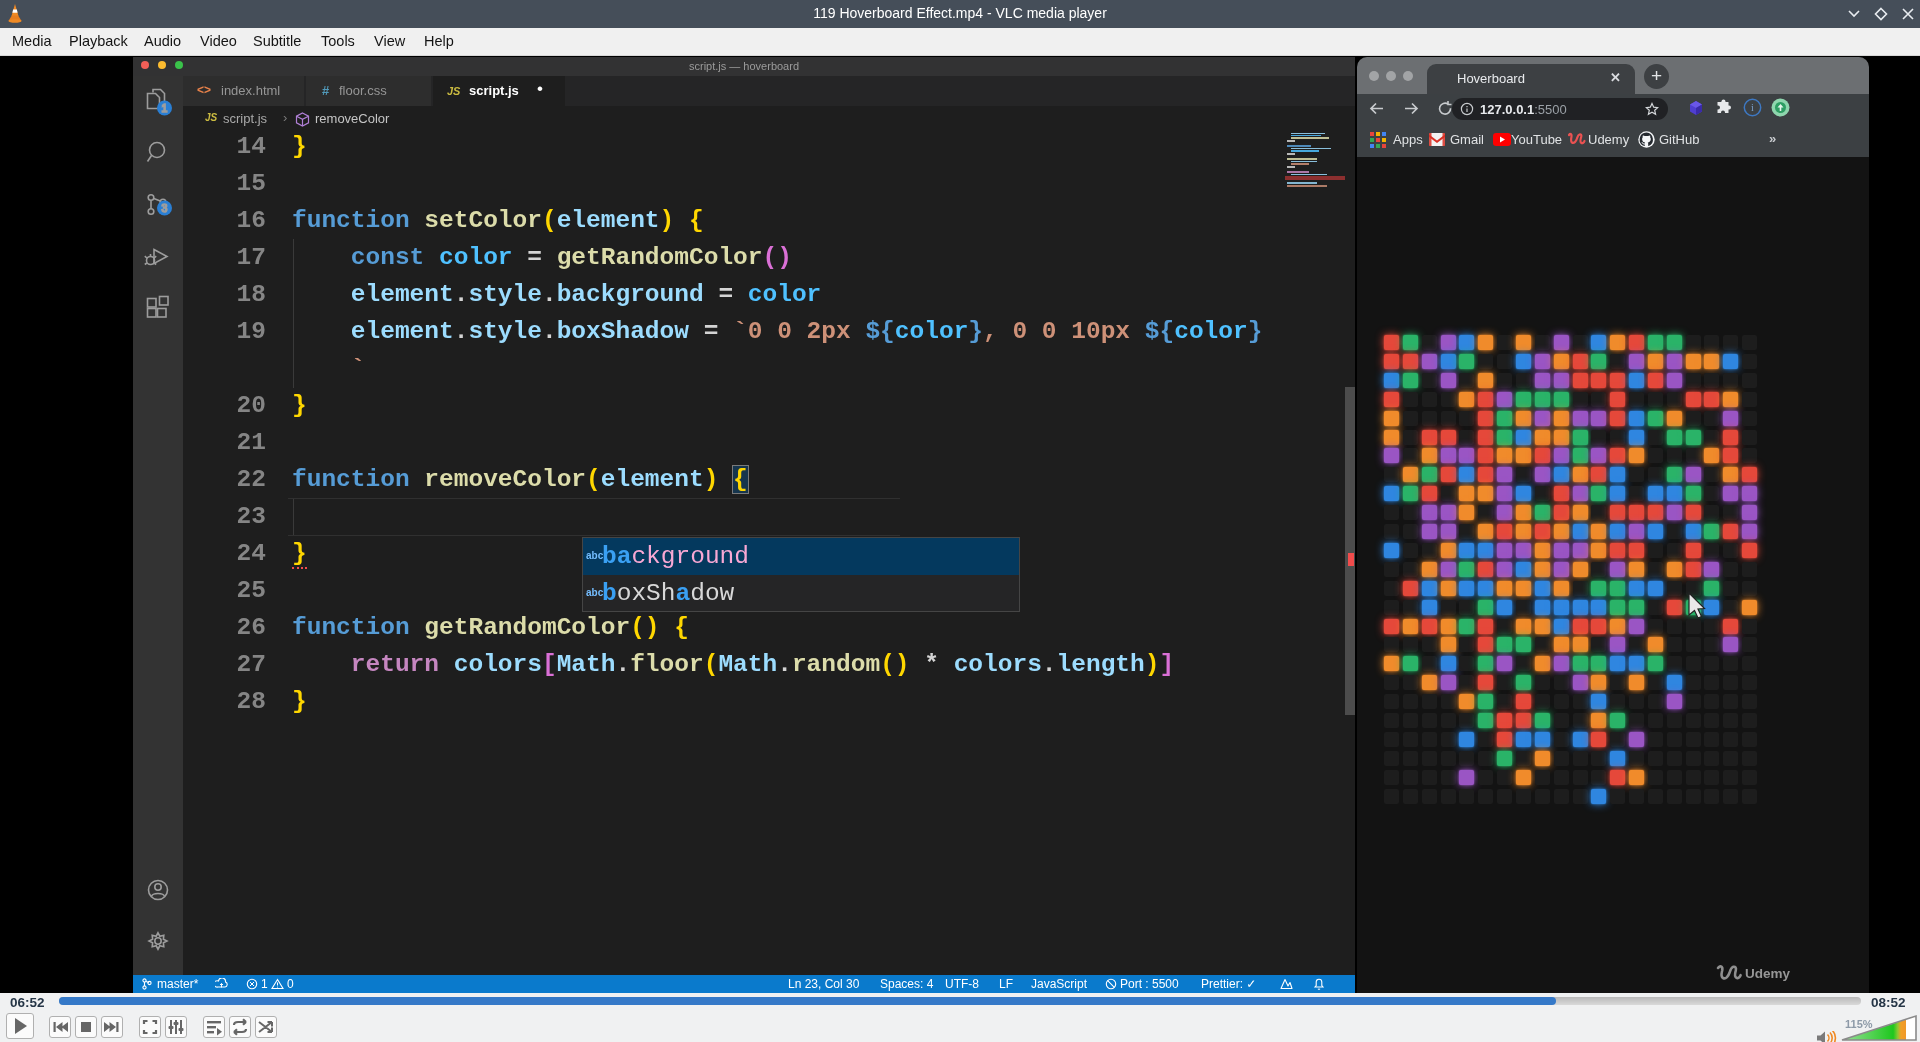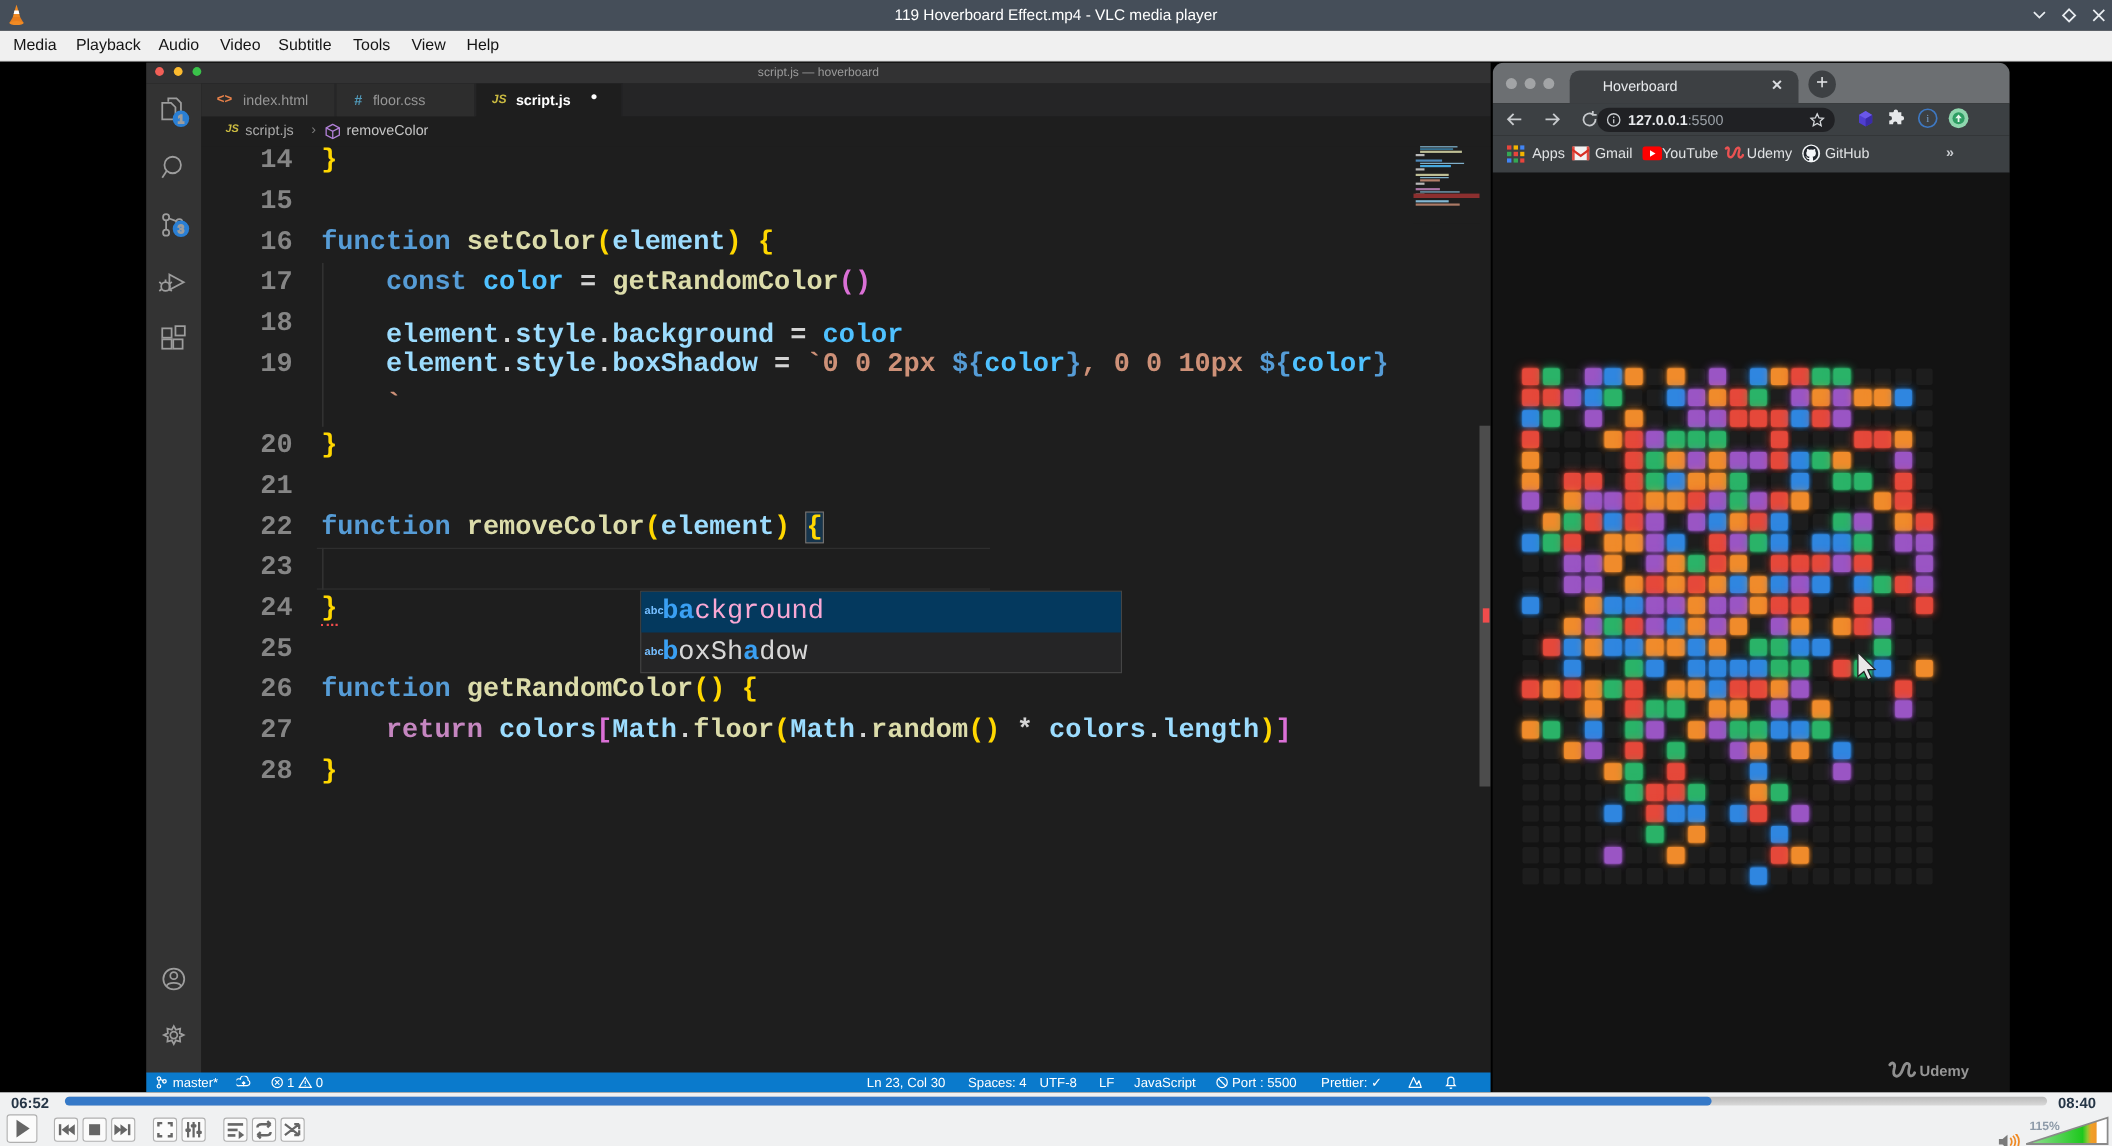--- a/index.html
+++ b/index.html
@@ -26,21 +26,21 @@
   #code { position:absolute; left:50px; top:76px; right:0; bottom:18px; background:#1e1e1e; overflow:hidden;
           font-family:"Liberation Mono", monospace; font-size:24.5px; line-height:37px; white-space:pre; font-weight:bold; }
   .ln { position:absolute; left:0; width:83px; text-align:right; color:#858585; }
   .cl { position:absolute; left:109px; color:#d4d4d4; }
   #vsc-status { position:absolute; left:0; bottom:0; width:100%; height:18px; background:#0a7acc; color:#ffffff; font-size:12px; }
   
   .kw { color:#569cd6; } .fn { color:#dcdcaa; } .vb { color:#9cdcfe; } .cv { color:#4fc1ff; }
   .st { color:#ce9178; } .pk { color:#c586c0; } .b1 { color:#ffd700; } .b2 { color:#da70d6; }
   .wh { color:#d4d4d4; }
   
-  #br { position:absolute; left:1357px; top:1px; width:470px; height:936px; background:#141414; border-radius:10px 10px 0 0; overflow:hidden; }
+  #br { position:absolute; left:1357px; top:1px; width:512px; height:936px; background:#141414; border-radius:10px 10px 0 0; overflow:hidden; }
   #br-tabs { position:absolute; left:0; top:0; width:100%; height:37px; background:#6c6f72; }
   #br-tool { position:absolute; left:0; top:37px; width:100%; height:29px; background:#3c4043; }
   #br-book { position:absolute; left:0; top:66px; width:100%; height:34px; background:#3c4043; color:#e0e2e4; font-size:13px; }
   #br-page { position:absolute; left:0; top:100px; width:100%; height:836px; background:#131313; }
   #grid { position:absolute; left:27px; top:178px; filter:blur(0.5px); }
   .sq { position:absolute; width:15px; height:15px; border-radius:2px; background:#1d1d1d; }
   .btn { position:absolute; background:#fbfbfb; border:1px solid #b0b0b0; border-radius:3px; display:flex; align-items:center; justify-content:center; }
 </style>
 </head>
 <body>
@@ -142,21 +142,21 @@
           <path d="M7.5 1 L13.5 4.2 L13.5 10.8 L7.5 14 L1.5 10.8 L1.5 4.2 Z"></path>
           <path d="M1.5 4.2 L7.5 7.4 L13.5 4.2 M7.5 7.4 L7.5 14"></path>
         </svg>
         <span style="position:absolute;left:132px;top:5px;color:#c5c5c5">removeColor</span>
       </div>
       <div id="code">
         <div style="position:absolute;top:-5px" class="ln">14</div><div style="position:absolute;top:-5px" class="cl"><span class="b1">}</span></div>
         <div style="position:absolute;top:32px" class="ln">15</div>
         <div style="position:absolute;top:69px" class="ln">16</div><div style="position:absolute;top:69px" class="cl"><span class="kw">function</span><span class="fn"> setColor</span><span class="b1">(</span><span class="vb">element</span><span class="b1">)</span> <span class="b1">{</span></div>
         <div style="position:absolute;top:106px" class="ln">17</div><div style="position:absolute;top:106px" class="cl">    <span class="kw">const</span> <span class="cv">color</span> = <span class="fn">getRandomColor</span><span class="b2">()</span></div>
-        <div style="position:absolute;top:143px" class="ln">18</div><div style="position:absolute;top:154px" class="cl">    <span class="vb">element</span>.<span class="vb">style</span>.<span class="vb">background</span> = <span class="cv">color</span></div>
+        <div style="position:absolute;top:143px" class="ln">18</div><div style="position:absolute;top:143px" class="cl">    <span class="vb">element</span>.<span class="vb">style</span>.<span class="vb">background</span> = <span class="cv">color</span></div>
         <div style="position:absolute;top:180px" class="ln">19</div><div style="position:absolute;top:180px" class="cl">    <span class="vb">element</span>.<span class="vb">style</span>.<span class="vb">boxShadow</span> = <span class="st">`0 0 2px </span><span class="kw">${</span><span class="cv">color</span><span class="kw">}</span><span class="st">, 0 0 10px </span><span class="kw">${</span><span class="cv">color</span><span class="kw">}</span></div>
         <div style="position:absolute;top:217px" class="cl"><span class="st">    `</span></div>
         <div style="position:absolute;top:254px" class="ln">20</div><div style="position:absolute;top:254px" class="cl"><span class="b1">}</span></div>
         <div style="position:absolute;top:291px" class="ln">21</div>
         <div style="position:absolute;top:328px" class="ln">22</div><div style="position:absolute;top:328px" class="cl"><span class="kw">function</span><span class="fn"> removeColor</span><span class="b1">(</span><span class="vb">element</span><span class="b1">)</span> <span class="b1" style="outline:1px solid #7a7a7a;background:#16354d">{</span></div>
         <div style="position:absolute;top:365px" class="ln">23</div>
         <div style="position:absolute;top:402px" class="ln">24</div><div style="position:absolute;top:402px" class="cl"><span class="b1" style="border-bottom:2px dotted #f14c4c">}</span></div>
         <div style="position:absolute;top:439px" class="ln">25</div>
         <div style="position:absolute;top:476px" class="ln">26</div><div style="position:absolute;top:476px" class="cl"><span class="kw">function</span><span class="fn"> getRandomColor</span><span class="b1">()</span> <span class="b1">{</span></div>
         <div style="position:absolute;top:513px" class="ln">27</div><div style="position:absolute;top:513px" class="cl">    <span class="pk">return</span> <span class="vb">colors</span><span class="b2">[</span><span class="vb">Math</span>.<span class="fn">floor</span><span class="b1">(</span><span class="vb">Math</span>.<span class="fn">random</span><span class="b1">()</span> * <span class="vb">colors</span>.<span class="vb">length</span><span class="b1">)</span><span class="b2">]</span></div>
@@ -815,21 +815,21 @@
   </div>
 
   <div class="abs" style="left:1706px;top:958px;width:86px;height:32px">
     <svg width="86" height="32" viewBox="0 0 86 32">
       <path d="M12 10 C14.5 6.5 17 9 16.2 12.5 C15.4 15.5 14.6 18.8 17 20 C20 21.5 22.4 18 23.6 14.5 C24.4 12 25.1 9.4 27.3 8.8 C29.4 8.3 30.4 10 29.8 12.4 C29 15.3 28.2 18.5 30.2 19.7 C32 20.8 33.8 19.3 34.6 17.2" stroke="#8f8f8f" stroke-width="2.6" fill="none" stroke-linecap="round"></path>
       <text x="39" y="20" font-size="13.5" fill="#969696" font-family="Liberation Sans" font-weight="bold">Udemy</text>
     </svg>
   </div>
   <div id="vlcbar" class="abs" style="left:0;top:993px;width:1920px;height:49px;background:#f0f1f2;">
     <span class="abs" style="left:10px;top:2px;font-size:13.5px;color:#253546;font-weight:bold">06:52</span>
-    <span class="abs" style="left:1871px;top:2px;font-size:13.5px;color:#253546;font-weight:bold">08:40</span>
+    <span class="abs" style="left:1871px;top:2px;font-size:13.5px;color:#253546;font-weight:bold">08:52</span>
     <div class="abs" style="left:59px;top:4px;width:1802px;height:8px;border-radius:4px;background:linear-gradient(#b9b9b9,#d9d9d9)"></div>
     <div class="abs" style="left:59px;top:4px;width:1497px;height:8px;border-radius:4px;background:#3579c8"></div>
 
     <div class="btn" style="left:6px;top:20px;width:28px;height:26px">
       <svg width="26" height="24" viewBox="0 0 26 24">
         <path d="M8 4 L20 12 L8 20 Z" fill="#666"></path>
       </svg>
     </div>
     <div class="btn" style="left:49px;top:23px;width:22px;height:22px">
       <svg width="20" height="20" viewBox="0 0 20 20" fill="#666">

